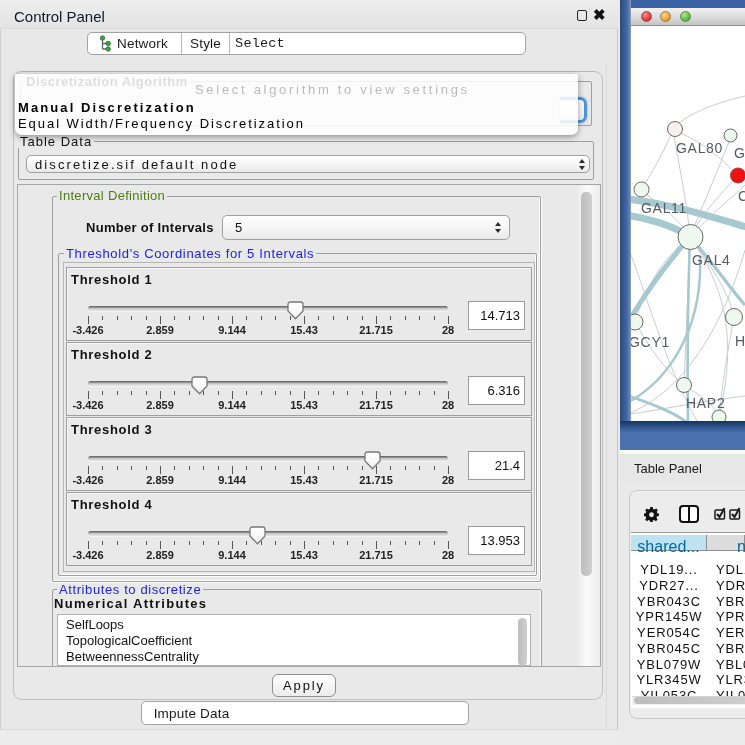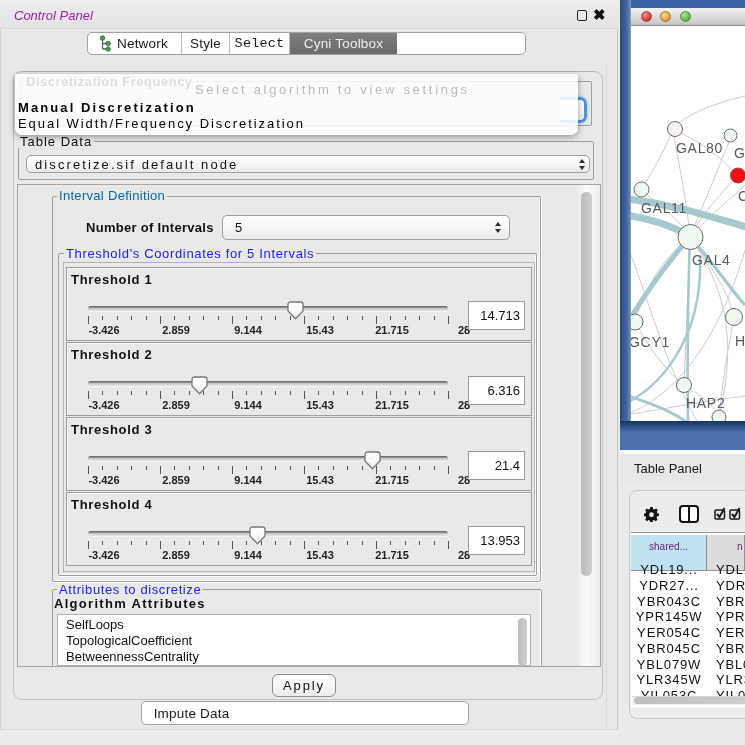--- a/index.html
+++ b/index.html
@@ -2,21 +2,21 @@
 <html><head>
 <meta charset="utf-8">
 <style>
 * { margin:0; padding:0; box-sizing:border-box; }
 html,body { width:745px; height:745px; overflow:hidden; }
 body { font-family:"Liberation Sans", sans-serif; background:#ececec; position:relative; }
 .abs { position:absolute; }
 
 #leftwin { position:absolute; left:0; top:0; width:618px; height:730px; background:#e8e8e8; border-right:1px solid #c4c4c4; border-bottom:1px solid #d8d8d8; border-left:1px solid #cfcfcf; }
 #titlebar { position:absolute; left:0; top:0; width:618px; height:29px; background:linear-gradient(#ededed,#e4e4e4); border-bottom:1px solid #dadada;}
-#titletext { position:absolute; left:14px; top:8px; font-size:13px; color:#a21caf;font-style:italic; }
+#titletext { position:absolute; left:14px; top:8px; font-size:15px; color:#0f172a; }
 
 .seg { position:absolute; display:flex; background:#fff; border:1px solid #a3a3a3; border-radius:5px; overflow:hidden; }
 .seg .s { font-size:13.5px; color:#1a1a1a; display:flex; align-items:center; justify-content:center; border-right:1px solid #b9b9b9; letter-spacing:0.2px;}
 .seg .s:last-child { border-right:none; }
 .seg .sel { background:linear-gradient(#7e7e7e,#6b6b6b); color:#ececec; }
 #topseg { left:87px; top:32px; width:439px; height:23px; }
 #botseg { left:141px; top:701px; width:328px; height:24px; }
 
 #mainpanel { position:absolute; left:13px; top:71px; width:590px; height:629px; background:#e9e9e9; border:1px solid #c2c2c2; border-top-color:#b5b5b5; border-radius:9px; }
 .group { position:absolute; border:1px solid #a9a9a9; border-radius:2px; }
@@ -27,37 +27,37 @@
 .stepper { position:absolute; width:8px; }
 .stepper:before { content:""; position:absolute; left:0; top:0; border-left:3.5px solid transparent; border-right:3.5px solid transparent; border-bottom:4.5px solid #2a2a2a; }
 .stepper:after { content:""; position:absolute; left:0; top:7px; border-left:3.5px solid transparent; border-right:3.5px solid transparent; border-top:4.5px solid #2a2a2a; }
 
 .tpanel { position:absolute; left:66px; width:466px; height:74px; border:1px solid #9e9e9e; background:#e9e9e9; box-shadow:inset 1px 1px 0 #f6f6f6; }
 .tlabel { position:absolute; left:4px; top:4px; font-size:13px; font-weight:bold; color:#111; letter-spacing:0.7px; }
 .track { position:absolute; left:21px; top:38px; width:360px; height:5px; border-radius:3px; background:linear-gradient(#6e6e6e 1px,#b5b5b5 2px,#d2d2d2 60%,#e4e4e4); box-shadow:0 1px 0 #f4f4f4; }
 .thumbA { position:absolute; top:33px; width:17px; height:19px; }
 .vbox { position:absolute; left:401px; top:33px; width:57px; height:29px; background:#fff; border:1px solid #999; font-size:13px; color:#111; text-align:right; line-height:27px; padding-right:4px; }
 .ticks { position:absolute; left:21px; top:48px; width:360px; height:9px; }
-.tlabels { position:absolute; left:21px; top:56px; width:348px; height:12px; font-size:11px; font-weight:bold; color:#222;margin-left:16px; }
+.tlabels { position:absolute; left:21px; top:56px; width:348px; height:12px; font-size:11px; font-weight:bold; color:#222; }
 .tlabels span { position:absolute; transform:translateX(-50%); white-space:nowrap; }
 
 .vsb-thumb { position:absolute; background:linear-gradient(90deg,#bdbdbd,#cfcfcf); border-radius:5px; }
 
 #popup { position:absolute; left:15px; top:74px; width:563px; height:61px; background:rgba(255,255,255,0.86); border-radius:1px 1px 7px 7px; box-shadow:0 2px 6px rgba(0,0,0,0.38); }
 
 #rightbg { position:absolute; left:618px; top:0; width:127px; height:745px; background:#eaeaea; }
 #netwin { position:absolute; left:620px; top:0; width:125px; height:450px; background:#3a62a4; }
 #netcanvas { position:absolute; left:631px; top:26px; width:114px; height:395px; background:#ffffff; overflow:hidden; }
 #nettitle { position:absolute; left:631px; top:8px; width:114px; height:18px; background:linear-gradient(#f3f3f3,#cfcfcf 80%,#c3c3c3); border-bottom:1px solid #8e8e8e; }
 .tl { position:absolute; top:11px; width:11px; height:11px; border-radius:50%; }
 #netshadow { position:absolute; left:620px; top:421px; width:125px; height:29px; background:linear-gradient(#16335f,#3a5f9c 8px,#4a71ae 12px,#4a71ae); }
 #tpband { position:absolute; left:620px; top:450px; width:125px; height:32px; background:#e7e7e7; border-top:4px solid #fafafa; }
 #tablepanelbox { position:absolute; left:629px; top:490px; width:130px; height:229px; background:#ececec; border:1px solid #c9c9c9; border-radius:8px; }
 #tablewhite { position:absolute; left:631px; top:532px; width:114px; height:176px; background:#fff; border-top:1px solid #9a9a9a; }
-.hcell { position:absolute; top:535px; height:36px; font-size:10px; color:#701a75; text-align:center; line-height:24px; border-right:1px solid #8f8f8f; border-bottom:1px solid #8f8f8f; }
+.hcell { position:absolute; top:535px; height:16px; font-size:16px; color:#0369a1; text-align:center; line-height:24px; border-right:1px solid #8f8f8f; border-bottom:1px solid #8f8f8f; }
 .trow { position:absolute; width:200px; height:16px; font-size:13px; color:#111; letter-spacing:0.85px;}
 .trow .c1 { position:absolute; left:0; width:76px; text-align:center; }
 .trow .c2 { position:absolute; left:85px; }
 </style>
 </head>
 <body>
 
 <div id="leftwin"></div>
 <div id="titlebar"></div>
 <div id="titletext">Control Panel</div>
@@ -71,37 +71,36 @@
 <div class="seg" id="topseg">
   <div class="s" style="width:94px;justify-content:flex-start;padding-left:12px;">
     <svg width="11" height="17" viewBox="0 0 11 17" style="margin-right:6px;">
       <path d="M2.5 4 V14 M2.5 8.5 L8 8.5 M2.5 14 L8 14" stroke="#5a6572" stroke-width="1.3" fill="none"></path>
       <circle cx="2.5" cy="3" r="2.2" fill="#44a044" stroke="#2c6b2c" stroke-width="0.8"></circle>
       <circle cx="8.2" cy="8.5" r="2.2" fill="#44a044" stroke="#2c6b2c" stroke-width="0.8"></circle>
       <circle cx="8.2" cy="14" r="2.2" fill="#44a044" stroke="#2c6b2c" stroke-width="0.8"></circle>
     </svg>Network</div>
   <div class="s" style="width:48px;">Style</div>
   <div class="s" style="width:60px;font-family:Liberation Mono, monospace;">Select</div>
-  <div class="s sel" style="width:107px;">Cyni Toolbox</div>
 </div>
 
 <div class="group" style="left:18px;top:141px;width:576px;height:39px;border-color:#9e9e9e;"></div>
 <div class="gtitle" style="left:18px;top:135px;color:#111;letter-spacing:1.0px;">Table Data</div>
 <div class="combo" style="left:26px;top:155px;width:564px;height:18px;border-radius:5px;">
   <span style="position:absolute;left:8px;top:1px;letter-spacing:2.1px;">discretize.sif default node</span>
   <span class="stepper" style="left:552px;top:3px;"></span>
 </div>
 
 <div class="abs" style="left:17px;top:184px;width:584px;height:483px;border:1px solid #a6a6a6;"></div>
 
 <div class="abs" style="left:576px;top:185px;width:24px;height:481px;background:linear-gradient(90deg,#e9e9e9,#fbfbfb 45%,#ececec);"></div>
 <div class="vsb-thumb" style="left:581px;top:192px;width:11px;height:384px;"></div>
 
 <div class="group etched" style="left:52px;top:196px;width:489px;height:386px;"></div>
-<div class="gtitle" style="left:57px;top:189px;color:#0369a1;letter-spacing:0.3px;text-align:right;">Interval Definition</div>
+<div class="gtitle" style="left:57px;top:189px;color:#4d7c0f;letter-spacing:0.3px;text-align:right;">Interval Definition</div>
 
 <div class="abs" style="left:86px;top:220px;font-size:13px;font-weight:bold;color:#111;letter-spacing:0.3px;">Number of Intervals</div>
 <div class="combo" style="left:222px;top:215px;width:288px;height:25px;border-radius:5px;">
   <span style="position:absolute;left:12px;top:4px;">5</span>
   <span class="stepper" style="left:272px;top:6px;"></span>
 </div>
 
 <div class="group etched" style="left:58px;top:253px;width:479px;height:323px;"></div>
 <div class="gtitle" style="left:64px;top:247px;color:#2121ee;letter-spacing:0.65px;">Threshold's Coordinates for 5 Intervals</div>
 <div class="abs" style="left:63px;top:262px;width:472px;height:310px;border:1px solid #b5b5b5;"></div>
@@ -310,33 +309,33 @@
       <span style="left:144px;">9.144</span>
       <span style="left:216px;">15.43</span>
       <span style="left:288px;">21.715</span>
       <span style="left:360px;">28</span>
     </div>
     <div class="vbox">13.953</div>
   </div>
 
 <div class="group etched" style="left:52px;top:589px;width:490px;height:90px;clip-path:inset(0 0 13px 0);"></div>
 <div class="gtitle" style="left:57px;top:583px;color:#2121ee;letter-spacing:0.6px;">Attributes to discretize</div>
-<div class="abs" style="left:54px;top:596px;font-size:13px;font-weight:bold;color:#111;letter-spacing:1.3px;">Algorithm Attributes</div>
+<div class="abs" style="left:54px;top:596px;font-size:13px;font-weight:bold;color:#111;letter-spacing:1.3px;">Numerical Attributes</div>
 <div class="abs" style="left:57px;top:614px;width:474px;height:52px;background:#fff;border:1px solid #b0b0b0;"></div>
 <div class="abs" style="left:66px;top:617px;font-size:13px;color:#111;line-height:16px;">SelfLoops<br>TopologicalCoefficient<br>BetweennessCentrality</div>
 <div class="vsb-thumb" style="left:518px;top:618px;width:9px;height:48px;"></div>
 
 <div class="abs" style="left:272px;top:674px;width:64px;height:23px;background:linear-gradient(#ffffff,#ececec);border:1px solid #8f8f8f;border-radius:6px;font-size:13px;color:#111;text-align:center;line-height:21px;letter-spacing:1.9px;">Apply</div>
 
 <div class="seg" id="botseg">
   <div class="s" style="width:99px;">Impute Data</div>
 </div>
 
 <div class="group" style="left:20px;top:81px;width:572px;height:45px;border-color:#9e9e9e;"></div>
-<div class="gtitle" style="left:24px;top:75px;color:#111;font-weight:bold;letter-spacing:0.5px;">Discretization Frequency</div>
+<div class="gtitle" style="left:24px;top:75px;color:#111;font-weight:bold;letter-spacing:0.5px;">Discretization Algorithm</div>
 <div class="abs" style="left:560px;top:97px;width:27px;height:26px;border:3px solid #4e94d4;border-left:none;border-radius:0 7px 7px 0;background:linear-gradient(#fff,#eee);box-shadow:0 0 3px #7ab2e2;"></div>
 
 <div id="popup"></div>
 <div class="abs" style="left:195px;top:82px;font-size:13px;color:#bbbbbb;letter-spacing:2.7px;">Select algorithm to view settings</div>
 <div class="abs" style="left:18px;top:100px;font-size:13px;font-weight:bold;color:#000;letter-spacing:2.1px;">Manual Discretization</div>
 <div class="abs" style="left:18px;top:116px;font-size:13px;color:#000;letter-spacing:1.95px;">Equal Width/Frequency Discretization</div>
 
 <div id="rightbg"></div>
 <div id="netwin"></div>
 <div class="abs" style="left:620px;top:0;width:11px;height:450px;background:linear-gradient(90deg,#2c4b7a,#3e66a6 60%,#6d86ad 92%,#9fb0c9);"></div>

